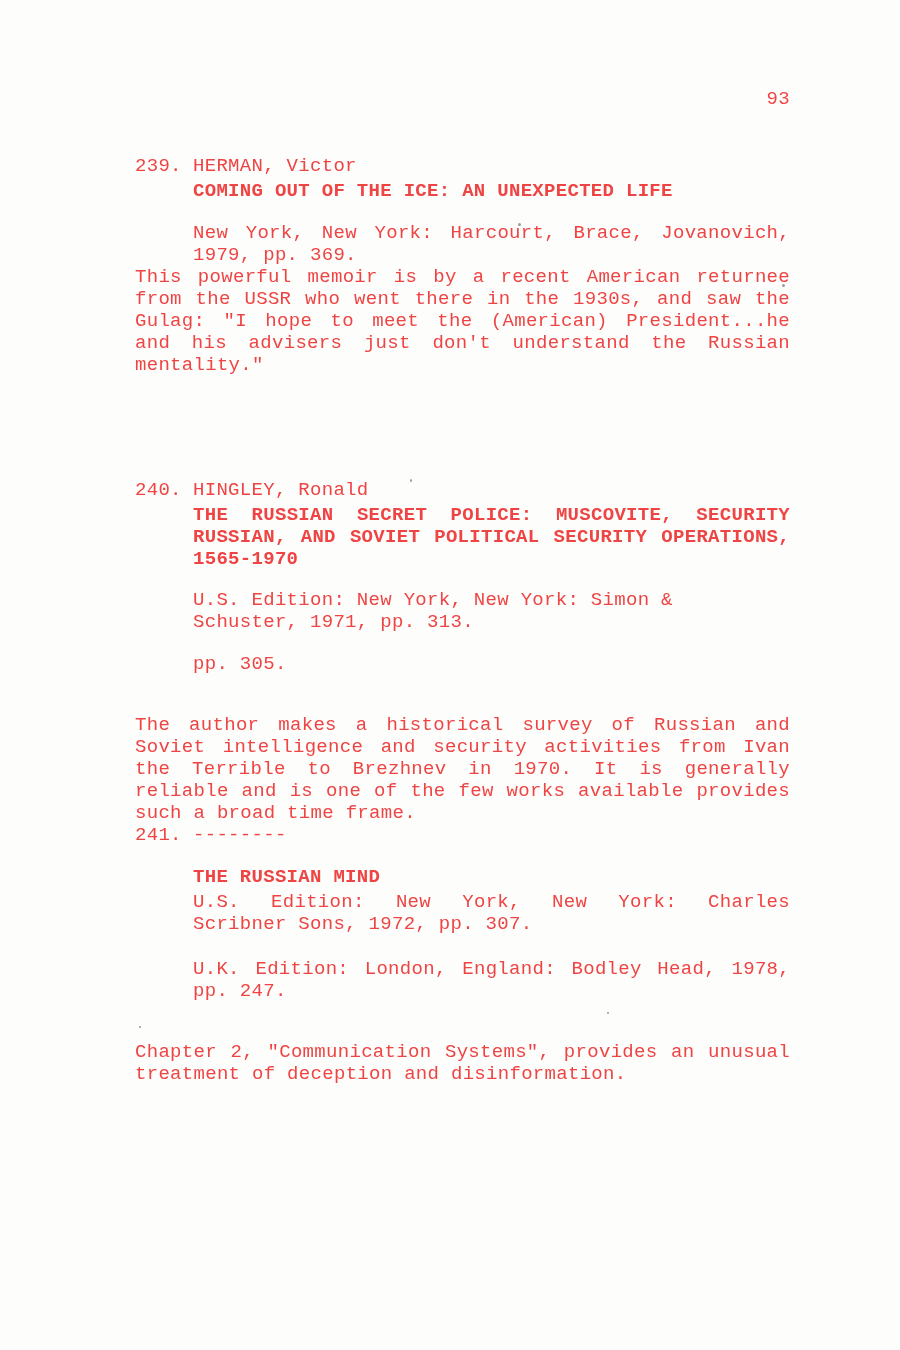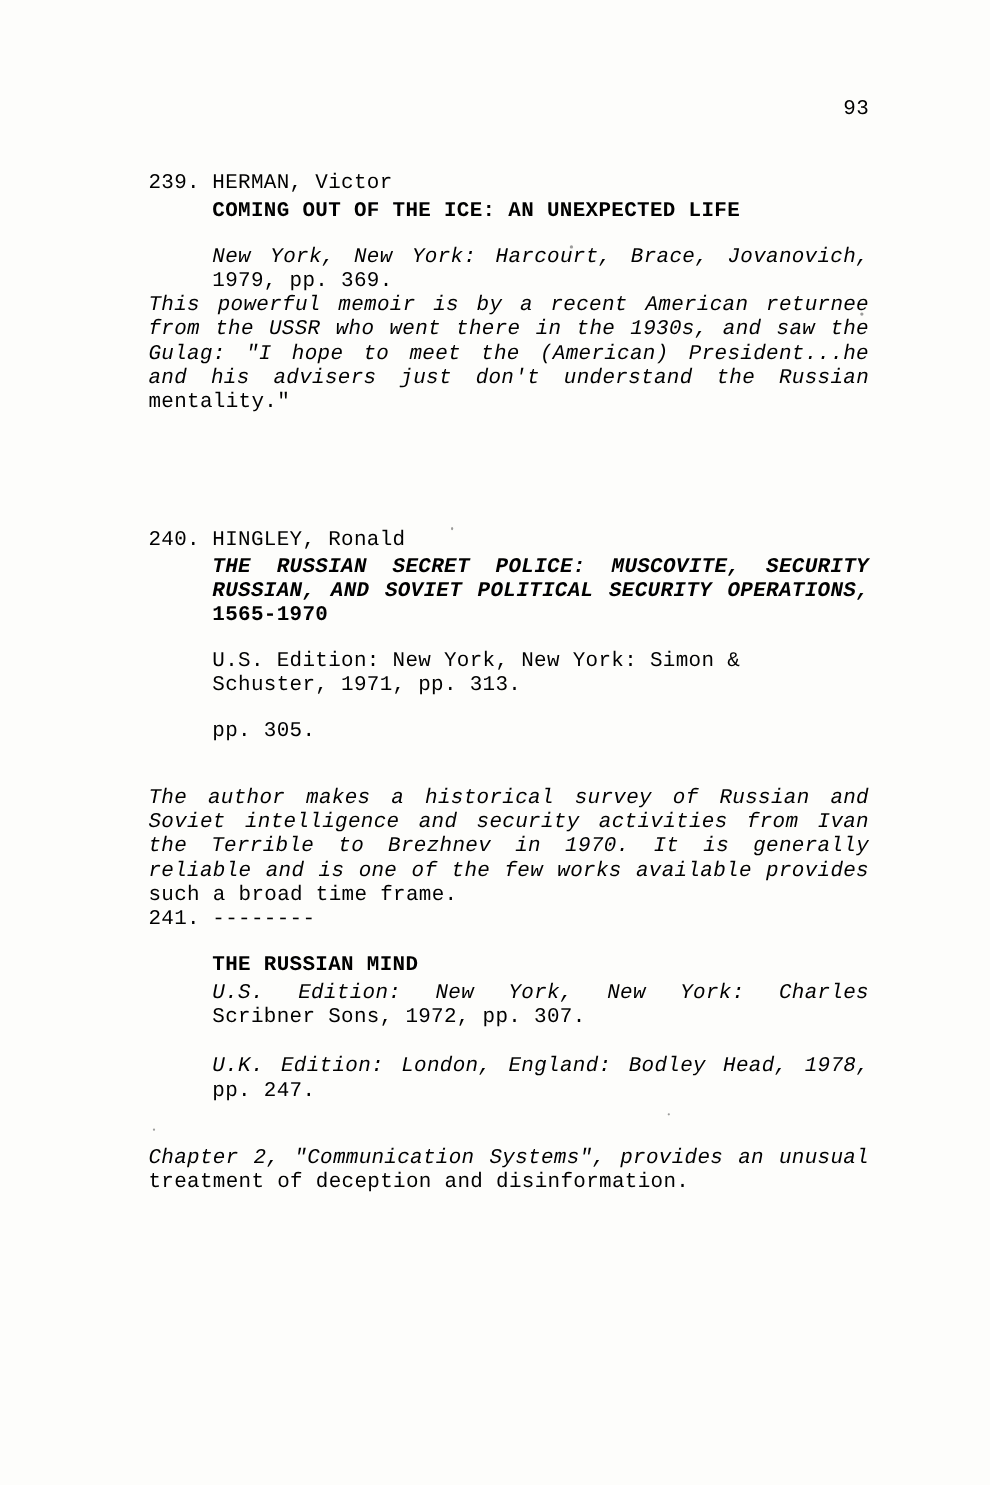--- a/index.html
+++ b/index.html
@@ -6,33 +6,33 @@
   .page {
     position: relative;
     width: 900px;
     height: 1350px;
     background: #fdfdfb;
     overflow: hidden;
     font-family: "Liberation Mono", "DejaVu Sans Mono", monospace;
     font-size: 19px;
     line-height: 22px;
     letter-spacing: 0.3px;
-    color: #000000;
+    color: #ef4444;
   }
   .content {
     position: absolute;
     left: 135px;
     top: 88px;
     width: 655px;
   }
   .pageno { text-align: right; }
   .line { white-space: normal; }
   .ind { margin-left: 58px; width: 597px; }
   .b { font-weight: bold; }
-  .just { text-align: justify; text-align-last: justify; font-style: italic; }
+  .just { text-align: justify; text-align-last: justify; }
   .num { display: inline-block; width: 58px; }
   .mt19 { margin-top: 19px; }
   .mt20 { margin-top: 20px; }
   .mt21 { margin-top: 3px; }
   .mt23 { margin-top: 23px; }
   .mt38 { }
   .mt39 { margin-top: 39px; }
   .mt45 { margin-top: 45px; }
   .mt77 { }
   .mt81 { margin-top: 103px; }

